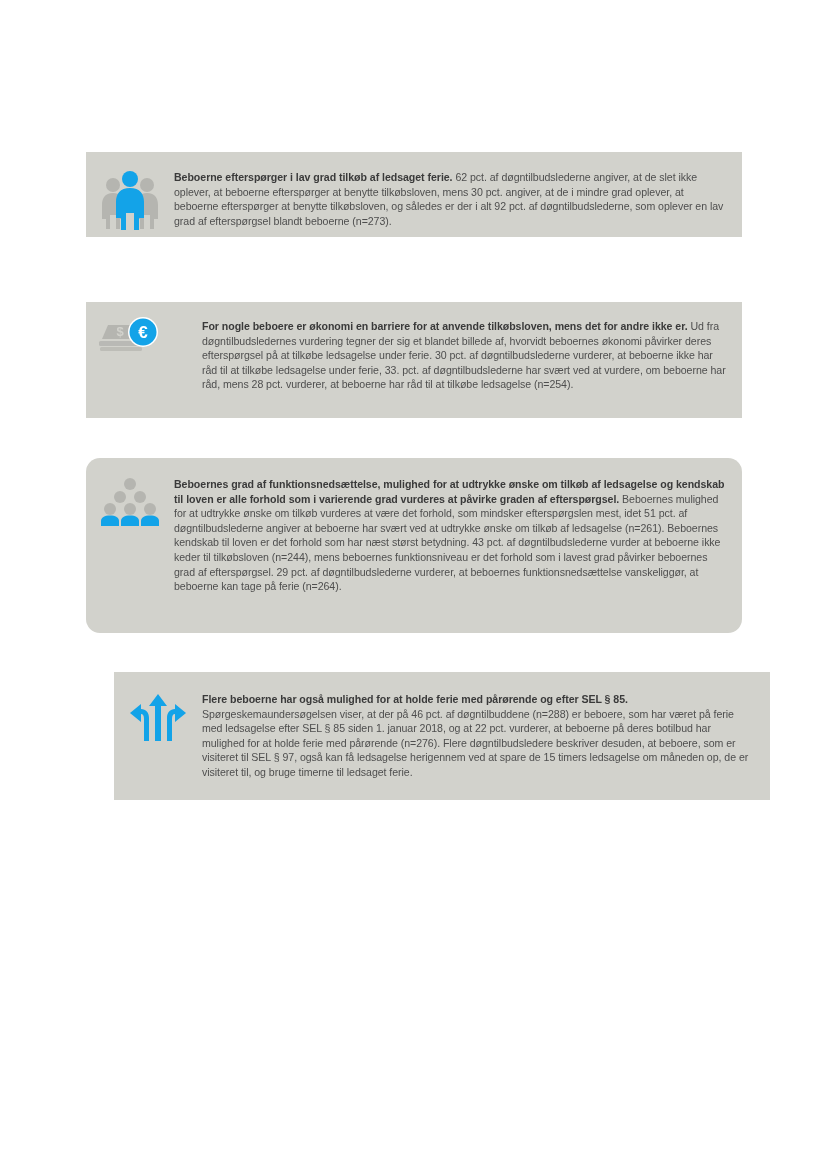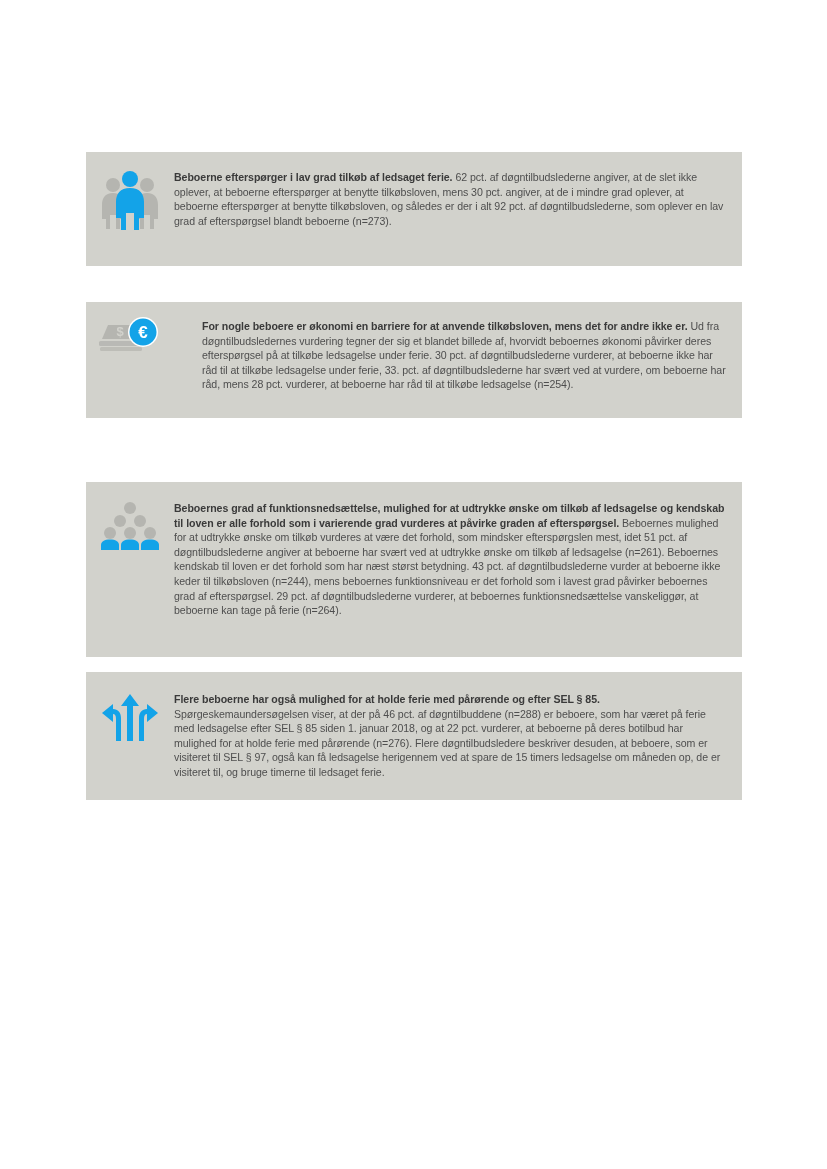--- a/index.html
+++ b/index.html
@@ -50,24 +50,24 @@
     color: #4e4e4e;
     letter-spacing: -0.05px;
     text-align: left;
   }
   .callout-text b {
     color: #3a3a3a;
     font-weight: bold;
   }
 
   
-  #box-1 { top: 152px;  height: 114px; }
+  #box-1 { top: 152px;  height: 85px; }
   #box-2 { top: 302px;  height: 116px; }
-  #box-3 { top: 482px;  height: 175px; }
-  #box-4 { top: 672px;  height: 128px; }
+  #box-3 { top: 458px;  height: 175px; border-radius: 14px; }
+  #box-4 { top: 672px;  height: 128px; margin-left: 28px; }
 
   #box-1 .callout-icon { padding-top: 17px; }
   #box-2 .callout-icon { padding-top: 13px; }
   #box-3 .callout-icon { padding-top: 19px; }
   #box-4 .callout-icon { padding-top: 22px; }
 
   #box-1 .callout-body { padding-top: 18px; }
   #box-2 .callout-body { padding-top: 17px; margin-left: 28px; }
   #box-3 .callout-body { padding-top: 19px; }
   #box-4 .callout-body { padding-top: 20px; }

